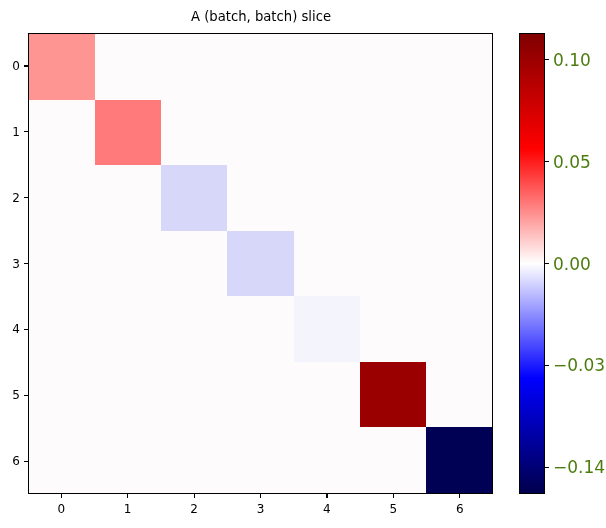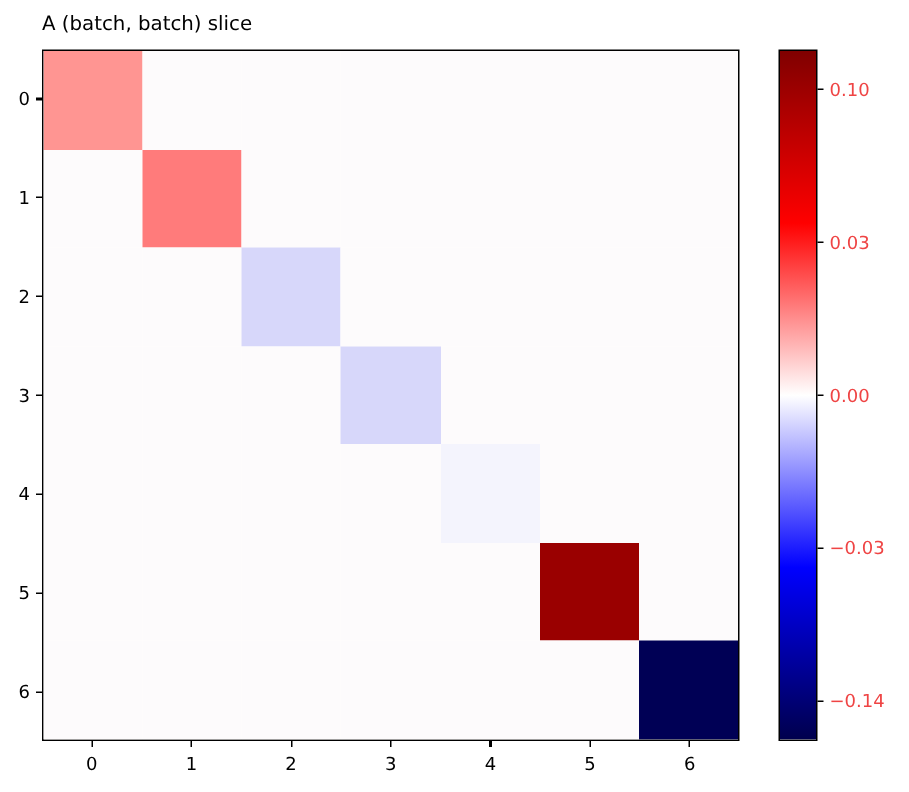--- a/index.html
+++ b/index.html
@@ -10,21 +10,21 @@
     overflow:hidden;
     position:relative;
   }
   #figure{position:absolute;left:0;top:0;width:606px;height:528px;}
 
   
   #title{
     position:absolute;
     left:28px; top:9px;
     width:466px;
-    text-align:left;
+    text-align:center;
     font-size:13.2px;
     color:#000000;
     line-height:16px;
     white-space:nowrap;
   }
 
   
   #axes{
     position:absolute;
     left:28px; top:33px;
@@ -95,21 +95,21 @@
   #cbar-ticks{
     position:absolute;left:519px;top:33px;width:87px;height:461px;
   }
   .cbrow{position:absolute;left:0;width:87px;height:0;}
   .cbrow .tmark{
     position:absolute;left:26px;top:-0.5px;
     width:4px;height:1.0px;background:#000;
   }
   .cbrow .tlabel{
     position:absolute;left:34px;top:-8px;
-    font-size:12px;color:#ef4444;line-height:16px;
+    font-size:17px;color:#4d7c0f;line-height:16px;
     white-space:nowrap;
   }
 </style>
 </head>
 <body>
 
 <div id="figure">
 
   <div id="title">A (batch, batch) slice</div>
 
@@ -231,21 +231,21 @@
   <div id="cbar-axes">
     <div id="cbar-gradient" style="background: linear-gradient(rgb(128, 0, 0) 0%, rgb(255, 0, 0) 25%, rgb(255, 255, 255) 50%, rgb(0, 0, 255) 75%, rgb(0, 0, 77) 100%);"></div>
   </div>
   <div id="cbar-ticks">
       <div class="cbrow" style="top: 26.5177px;">
         <div class="tmark"></div>
         <div class="tlabel">0.10</div>
       </div>
       <div class="cbrow" style="top: 128.509px;">
         <div class="tmark"></div>
-        <div class="tlabel">0.03</div>
+        <div class="tlabel">0.05</div>
       </div>
       <div class="cbrow" style="top: 230.5px;">
         <div class="tmark"></div>
         <div class="tlabel">0.00</div>
       </div>
       <div class="cbrow" style="top: 332.491px;">
         <div class="tmark"></div>
         <div class="tlabel">−0.03</div>
       </div>
       <div class="cbrow" style="top: 434.482px;">

